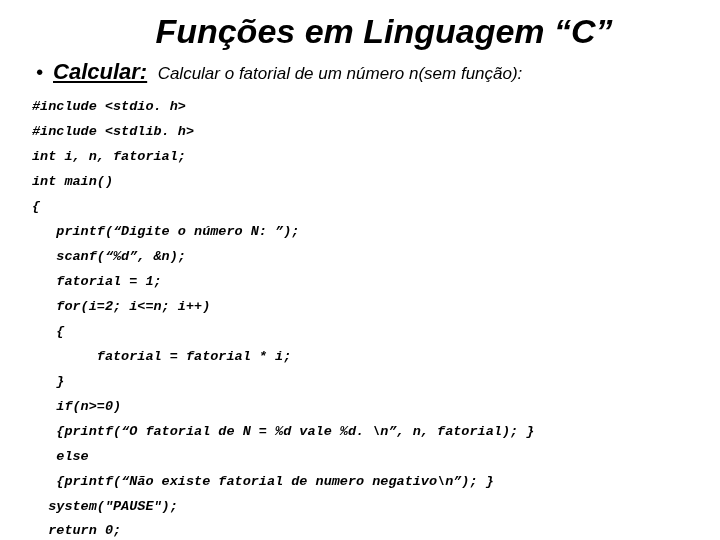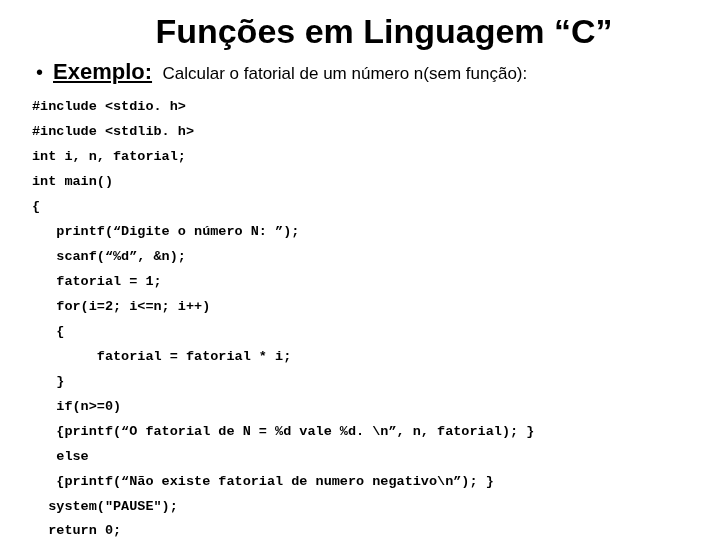--- a/index.html
+++ b/index.html
@@ -10,20 +10,21 @@
     background: #fff;
     font-family: Arial, Helvetica, sans-serif;
     color: #000;
     overflow: hidden;
   }
   .slide {
     box-sizing: border-box;
     width: 720px;
     height: 540px;
     padding: 8px 10px 8px 28px;
+    font-style: italic;
   }
   .title {
     font-size: 34px;
     font-weight: bold;
     text-align: center;
     margin: 4px 0 8px 30px;
   }
   .bullet-row {
     display: flex;
     align-items: baseline;
@@ -55,21 +56,21 @@
 </style>
 </head>
 <body>
 
 <div class="slide">
   <div class="title">Funções em Linguagem “C”</div>
 
   <div class="bullet-row">
     <span class="bullet-dot">•</span>
     <span>
-      <span class="example-label">Exemplo:</span>
+      <span class="example-label">Calcular:</span>
       <span class="example-desc">Calcular o fatorial de um número n(sem função):</span>
     </span>
   </div>
 
   <div class="code">#include &lt;stdio. h&gt;
 #include &lt;stdlib. h&gt;
 int i, n, fatorial;
 int main()
 {
    printf(“Digite o número N: ”);

